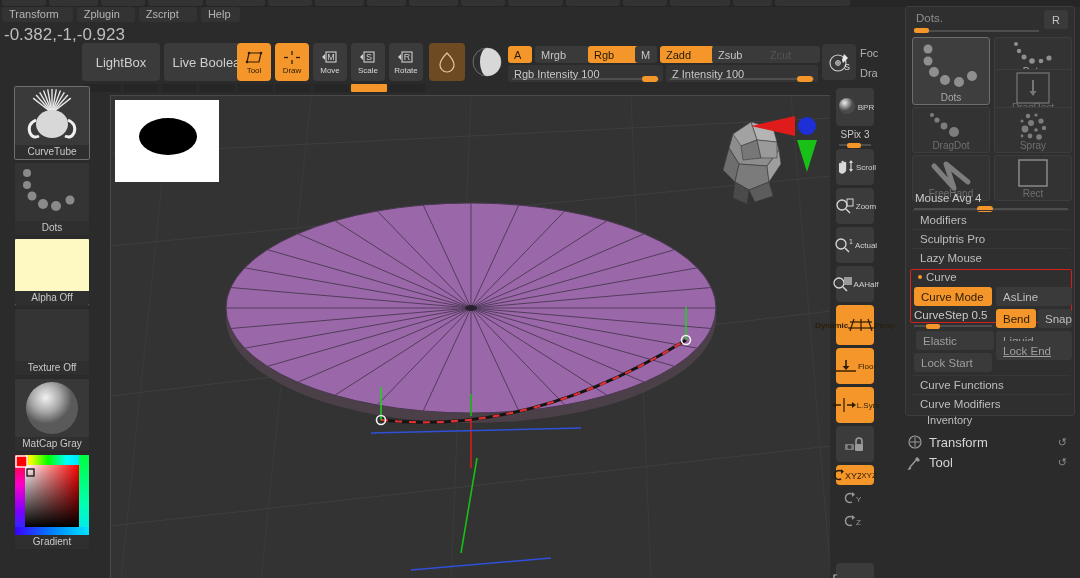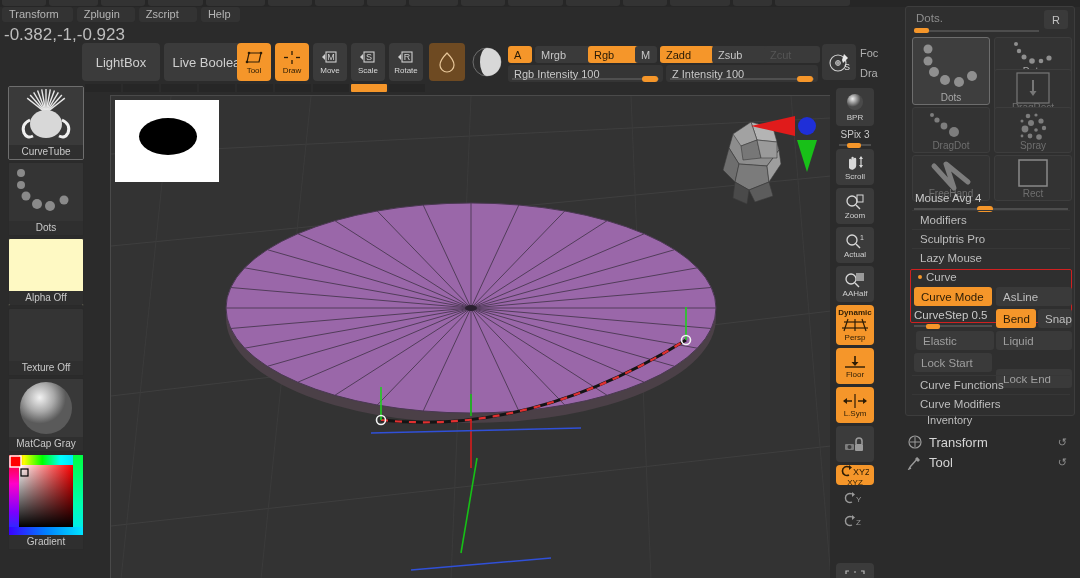--- a/index.html
+++ b/index.html
@@ -63,40 +63,40 @@
      background:#f5962a; border-radius:3px; }
 
   
   #tabstrip { position:absolute; left:85px; top:84px; width:470px; height:9px; }
   #tabstrip .t { position:absolute; top:0; height:8px; background:#262626;
       border-radius:1px; }
   #tabstrip .t.on { background:#f5962a; }
 
   
   #leftbar { position:absolute; left:0; top:86px; width:80px; height:492px; }
-  .slot { position:absolute; left:8px; width:76px; background:#343434;
+  .slot { position:absolute; left:14px; width:76px; background:#343434;
      border:1px solid #2a2a2a; border-radius:2px; overflow:hidden; }
   .slot .cap { position:absolute; left:0; bottom:0; width:100%; height:14px;
      background:#2f2f2f; color:#c9c9c9; font-size:10px; text-align:center;
      line-height:14px; }
   .slot.sel { border:1px solid #6e6e6e; }
 
   
   #canvas { position:absolute; left:110px; top:95px; width:720px; height:483px;
      background:#333333; border-left:1px solid #4a4a4a; border-top:1px solid #4a4a4a;
      overflow:hidden; }
   #alphathumb { position:absolute; left:4px; top:4px; width:104px; height:82px;
      background:#ffffff; }
   #alphathumb .el { position:absolute; left:24px; top:18px; width:58px; height:37px;
      background:#000; border-radius:50%; }
 
   
   #rail { position:absolute; left:836px; top:88px; width:40px; height:490px; }
   .railbtn { position:absolute; left:0; width:38px; border-radius:4px;
-     background:#3b3b3b; display:flex; flex-direction:column;
+     background:#3b3b3b; display:flex; flex-direction:row;
      align-items:center; justify-content:center; }
   .railbtn.on { background:#f5962a; }
   .railbtn .lbl { font-size:8px; color:#d0d0d0; }
   .railbtn.on .lbl { color:#2c1d06; }
   .railbtn.bare { background:transparent; }
 
   
   #rpanel { position:absolute; left:905px; top:6px; width:170px; height:410px;
      background:#2f2f2f; border:1px solid #3d3d3d; border-radius:3px; }
   .pslot { position:absolute; background:#383838; border:1px solid #454545;
@@ -708,21 +708,21 @@
     <div class="pbtn on" style="left: 90px; top: 302px; width: 40px;">Bend</div>
     <div class="pbtn" style="left: 132px; top: 302px; width: 34px;">Snap</div>
     <div style="position: absolute; left: 8px; top: 302px; width: 78px; height: 19px;">
       <div style="font-size: 11.5px; color: rgb(202, 202, 202);">CurveStep 0.5</div>
       <div style="position: absolute; left: 0px; right: 0px; bottom: 1px; height: 2px; background: rgb(77, 77, 77);"></div>
       <div style="position: absolute; left: 12px; bottom: -1px; width: 14px; height: 5px; background: rgb(245, 150, 42); border-radius: 2px;"></div>
     </div>
     <div class="pbtn" style="left: 10px; top: 324px; width: 78px; color: rgb(159, 159, 159);">Elastic</div>
     <div class="pbtn" style="left: 90px; top: 324px; width: 76px; color: rgb(159, 159, 159);">Liquid</div>
     <div class="pbtn" style="left: 8px; top: 346px; width: 78px; color: rgb(159, 159, 159);">Lock Start</div>
-    <div class="pbtn" style="left: 90px; top: 362px; width: 76px; color: rgb(159, 159, 159);">Lock End</div>
+    <div class="pbtn" style="left: 90px; top: 334px; width: 76px; color: rgb(159, 159, 159); text-decoration: underline;">Lock End</div>
     <div class="prow" style="top: 368px;">Curve Functions</div>
     <div class="prow" style="top: 387px;">Curve Modifiers</div>
   </div>
 
 <div id="inventory">
     <div style="position: absolute; left: 22px; top: 2px; font-size: 11px; color: rgb(191, 191, 191);">Inventory</div>
     <div class="invrow" style="top: 20px; width: 156px;">
       <span style="margin-right: 6px; margin-left: -12px; display: flex;">
         <svg width="16" height="16" viewBox="0 0 16 16">
           <circle cx="8" cy="8" r="6" fill="none" stroke="#9a9a9a" stroke-width="1.2"></circle>

